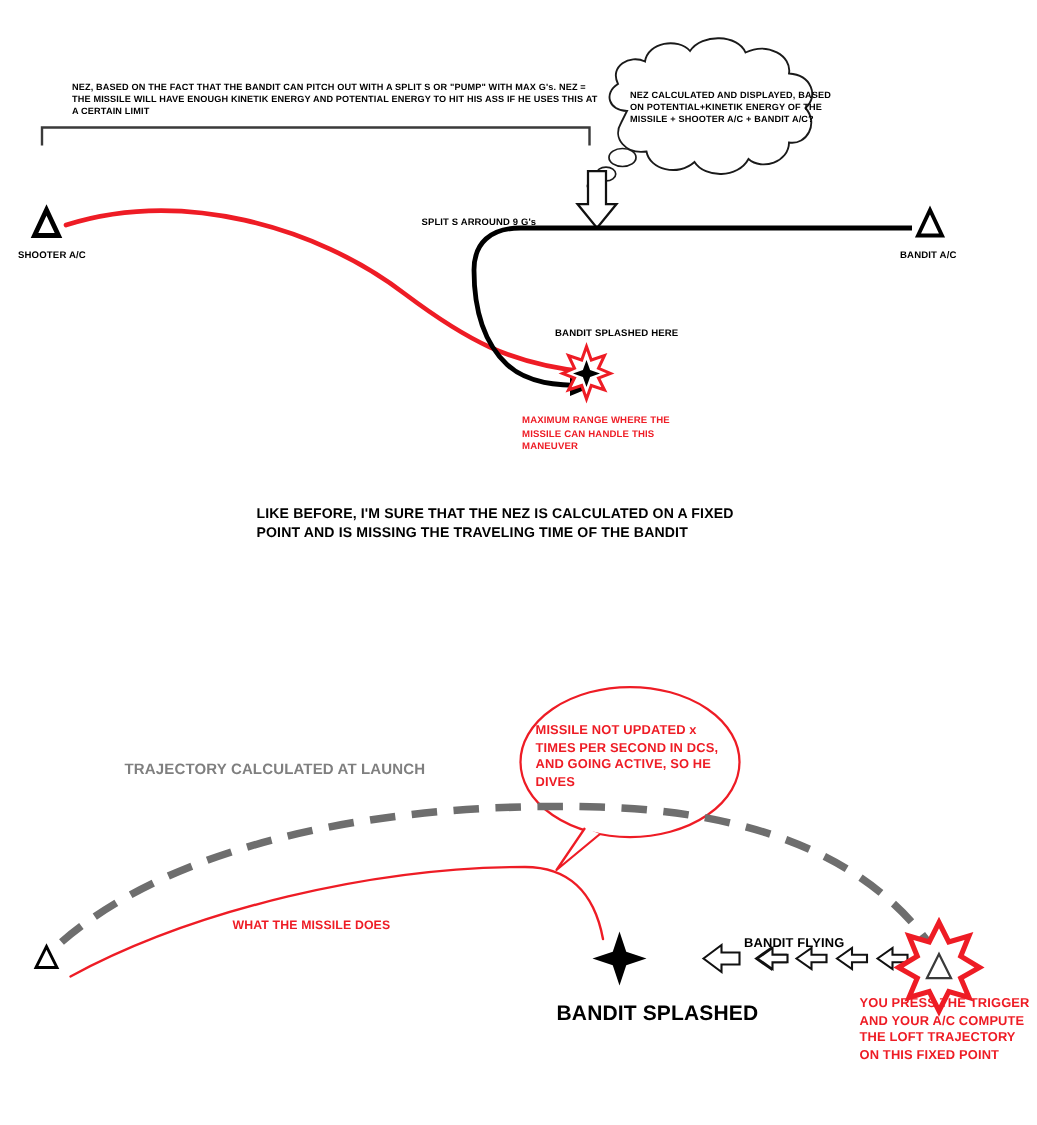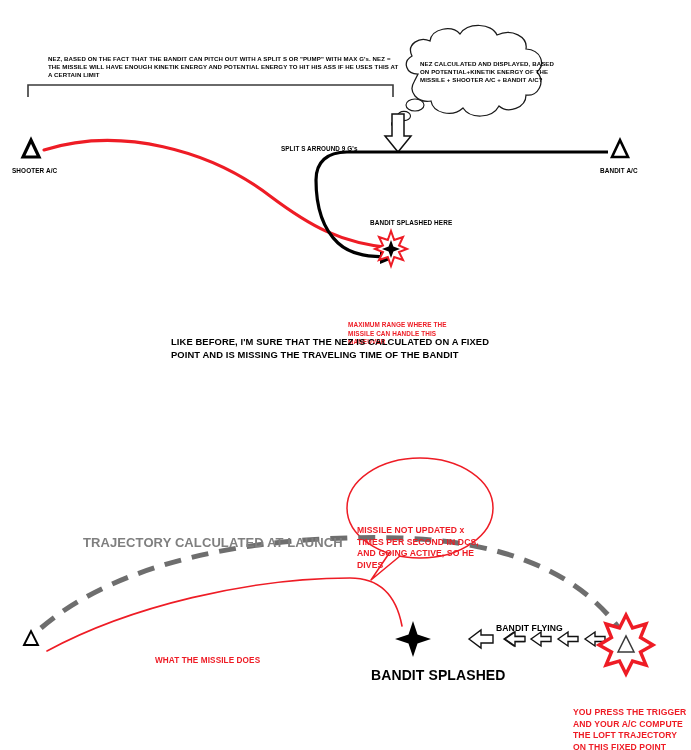--- a/index.html
+++ b/index.html
@@ -22,21 +22,21 @@
     width: 691px;
     height: 750px;
   }
   .txt {
     position: absolute;
     font-weight: bold;
     line-height: 1.35;
     white-space: pre-line;
     letter-spacing: 0.1px;
   }
-  .red { color: #ee1c25; margin-top: 44px; }
+  .red { color: #ee1c25; }
   .gray { color: #7f7f7f; }
 
   
   #nez-note {
     left: 48px; top: 55px; width: 352px;
     font-size: 6.1px;
   }
   #bubble-text {
     left: 420px; top: 60px; width: 140px;
     font-size: 6.1px;
@@ -69,22 +69,22 @@
     left: 158px; top: 380px; width: 350px;
     font-size: 9.4px;
   }
 
   
   #missile-bubble-text {
     left: 357px; top: 481px; width: 122px;
     font-size: 8.6px;
   }
   #traj-label {
-    left: 83px; top: 534px;
-    font-size: 13px;
+    left: 83px; top: 507px;
+    font-size: 10px;
   }
   #what-missile {
     left: 125px; top: 611px;
     font-size: 8.2px;
     padding-left: 30px;
   }
   #bandit-flying {
     left: 496px; top: 623px;
     font-size: 8.6px;
   }

